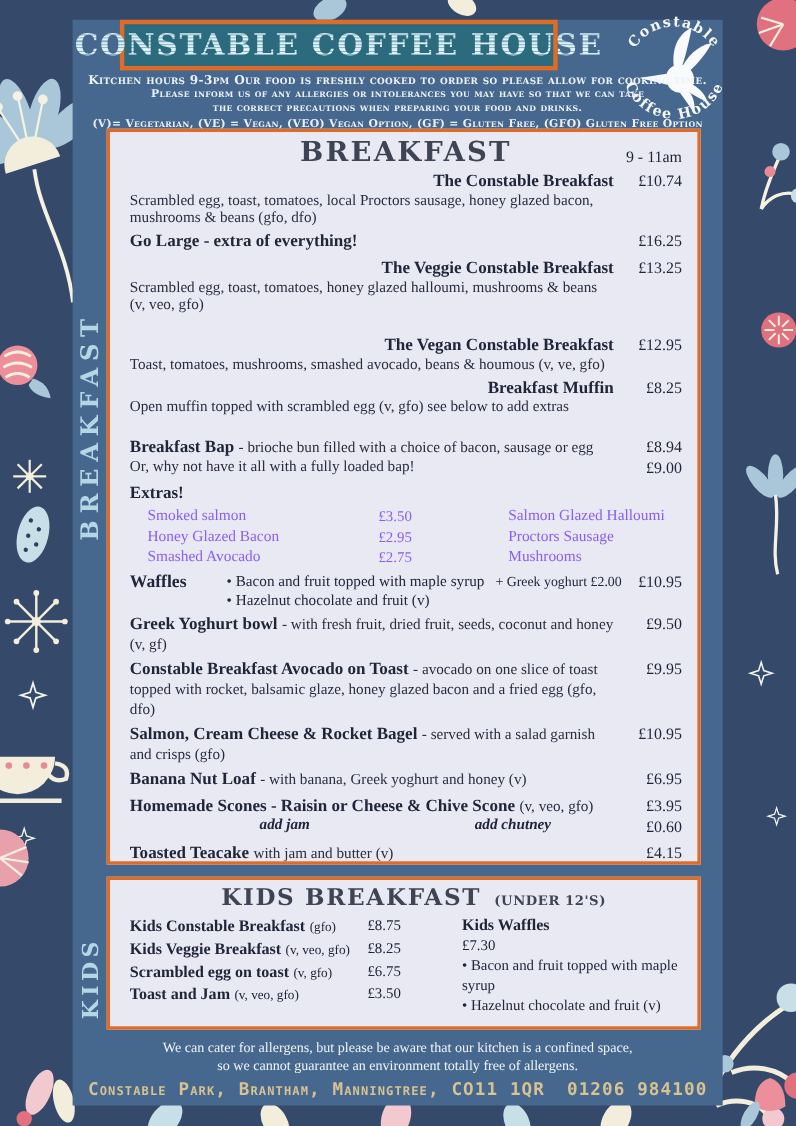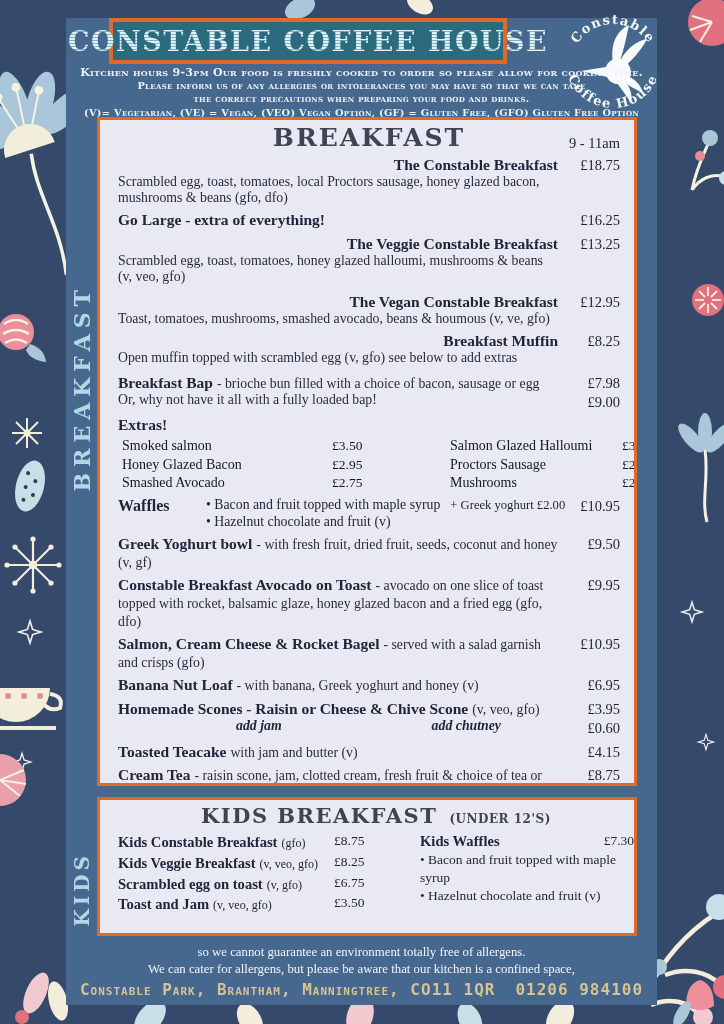--- a/index.html
+++ b/index.html
@@ -42,25 +42,25 @@
 
   .box-head{position:relative;text-align:center;margin:1px 0 4px 0;}
   .box-title{font-family:"DejaVu Serif",serif;font-weight:700;font-size:25px;letter-spacing:2px;color:#3e4454;}
   .hours{position:absolute;right:0;top:12px;font-size:14.5px;color:#20263a;text-align:center;}
 
   .mrow{display:flex;align-items:flex-start;margin:0 0 5px 0;}
   .mleft{flex:1;padding-right:10px;}
   .nm{font-weight:700;font-size:15.5px;line-height:1.16;color:#20263a;text-align:right;}
   .ds{font-size:13.8px;line-height:1.16;color:#272c3f;}
   .pr{min-width:52px;text-align:right;font-size:14.5px;line-height:1.3;color:#20263a;white-space:nowrap;}
-  .gap{margin-top:8px;}
+  .gap{margin-top:20px;}
 
   .extras-title{font-weight:700;font-size:15.5px;margin:2px 0 3px 0;}
   .extras-grid{display:grid;grid-template-columns:210px 118px 172px 1fr;font-size:14px;line-height:1.3;
-               margin:0 0 5px 4px;color:#0f172a;}
+               margin:0 0 5px 16px;color:#8b5cf6;}
   .extras-grid .xp{font-size:13.5px;}
 
   .wf-label{font-weight:700;font-size:16px;width:88px;}
   .wf-lines{flex:1;}
   .wf-b{font-size:13.8px;line-height:1.2;}
   .addon{font-size:12.6px;margin-left:10px;}
 
   .opts{display:flex;padding-left:118px;gap:150px;}
   .opt{font-style:italic;font-weight:700;font-size:13.8px;}
 
@@ -68,21 +68,21 @@
   .kids-head{text-align:center;margin:1px 0 4px 0;}
   .kids-title{font-family:"DejaVu Serif",serif;font-weight:700;font-size:21px;letter-spacing:1.5px;color:#3e4454;}
   .kids-sub{font-family:"DejaVu Serif",serif;font-weight:700;font-size:12px;letter-spacing:.5px;color:#3e4454;margin-left:8px;}
   .kids-cols{display:flex;}
   .kcol-l{width:290px;}
   .krow{display:grid;grid-template-columns:216px 1fr;line-height:1.3;white-space:nowrap;}
   .knm{font-weight:700;font-size:14.6px;}
   .kdiet{font-size:12px;}
   .kpr{font-size:13.5px;}
   .kcol-r{flex:1;padding-left:12px;}
-  .kw-head{display:flex;justify-content:space-between;line-height:1.3;}
+  .kw-head{display:flex;justify-content:space-between;line-height:1.3;flex-direction:column;}
   .kw-b{font-size:13.5px;line-height:1.35;}
 
   
   .f-notes{position:absolute;left:0;right:0;top:926px;text-align:center;color:#f2f5f9;
            font-size:12.8px;line-height:1.3;}
   .f-addr{position:absolute;left:0;right:0;top:962px;text-align:center;color:#d8c291;
           font-family:"DejaVu Sans Mono",monospace;font-variant:small-caps;font-weight:700;
           font-size:16px;letter-spacing:1px;white-space:nowrap;}
   .f-phone{margin-left:20px;}
 </style>
@@ -290,21 +290,21 @@
       <div class="box-head">
         <span class="box-title">BREAKFAST</span>
         <span class="hours">9 - 11am</span>
       </div>
 
       <div class="mrow">
         <div class="mleft">
           <div class="nm">The Constable Breakfast</div>
           <div class="ds">Scrambled egg, toast, tomatoes, local Proctors sausage, honey glazed bacon, mushrooms &amp; beans (gfo, dfo)</div>
         </div>
-        <div class="pr">£18.75</div>
+        <div class="pr">£10.74</div>
       </div>
 
       <div class="mrow">
         <div class="mleft"><span class="nm">Go Large - extra of everything!</span></div>
         <div class="pr">£16.25</div>
       </div>
 
       <div class="mrow">
         <div class="mleft">
           <div class="nm">The Veggie Constable Breakfast</div>
@@ -329,21 +329,21 @@
         <div class="pr">£8.25</div>
       </div>
 
       <div class="mrow gap">
         <div class="mleft">
           <div><span class="nm">Breakfast Bap</span>
                <span class="ds">- brioche bun filled with a choice of bacon, sausage or egg</span></div>
           <div class="ds">Or, why not have it all with a fully loaded bap!</div>
         </div>
         <div class="pr">
-          <div>£7.98</div>
+          <div>£8.94</div>
           <div>£9.00</div>
         </div>
       </div>
 
       <div class="extras-title">Extras!</div>
       <div class="extras-grid">
         <span>Smoked salmon</span>
         <span class="xp">£3.50</span>
         <span>Salmon Glazed Halloumi</span>
         <span class="xp">£3.95</span>
@@ -451,20 +451,20 @@
             <span class="knm">Kids Waffles</span>
             <span class="kpr">£7.30</span>
           </div>
           <div class="kw-b">• Bacon and fruit topped with maple syrup</div>
           <div class="kw-b">• Hazelnut chocolate and fruit (v)</div>
         </div>
       </div>
     </div>
 
     <div class="f-notes">
+      <div>We can cater for allergens, but please be aware that our kitchen is a confined space,</div>
       <div>so we cannot guarantee an environment totally free of allergens.</div>
-      <div>We can cater for allergens, but please be aware that our kitchen is a confined space,</div>
     </div>
     <div class="f-addr">
       <span>Constable Park, Brantham, Manningtree, CO11 1QR</span><span class="f-phone">01206 984100</span>
     </div>
   </div>
 </div>
 
 </body></html>

